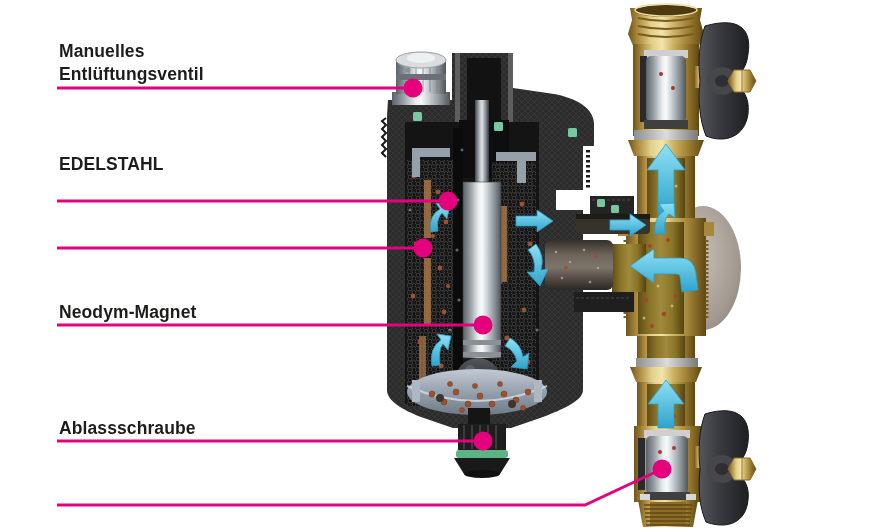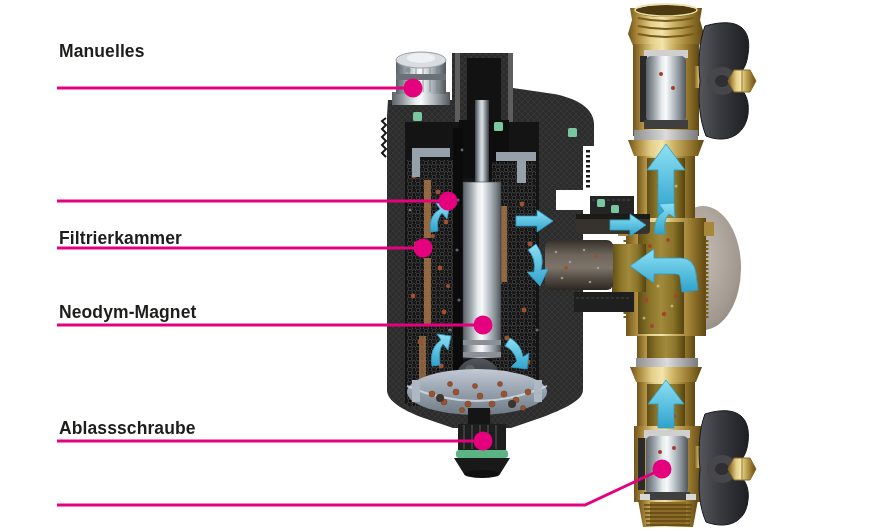--- a/index.html
+++ b/index.html
@@ -411,26 +411,24 @@
       </g>
       <g>
         <polyline points="57,505 585,505 662,469" fill="none"></polyline>
         <circle cx="662" cy="469" r="9.5" stroke="none"></circle>
       </g>
     </g>
   </svg>
 
   <div class="label" style="left:59px; top:40px">
     <span>Manuelles</span>
+    <span>Entlüftungsventil</span>
   </div>
   <div class="label" style="left:59px; top:153px">
-  </div>
-  <div class="label" style="left:59px; top:227px">
-    <span>Filtrierkammer</span>
-    <span></span>
+    <span>EDELSTAHL</span>
   </div>
   <div class="label" style="left:59px; top:417px">
     <span>Ablassschraube</span>
     <span></span>
   </div>
   <div class="label" style="left:59px; top:301px">
     <span>Neodym-Magnet</span>
     <span></span>
   </div>
 

